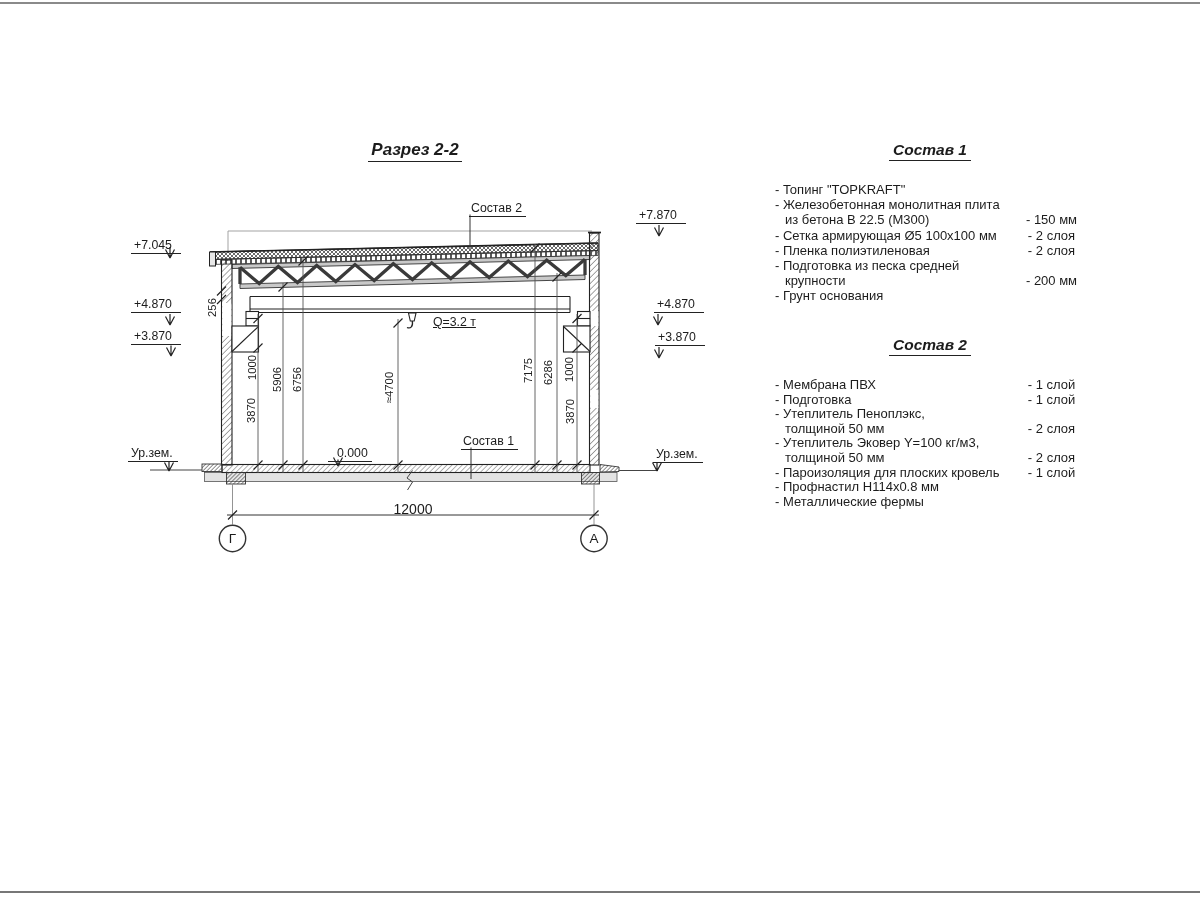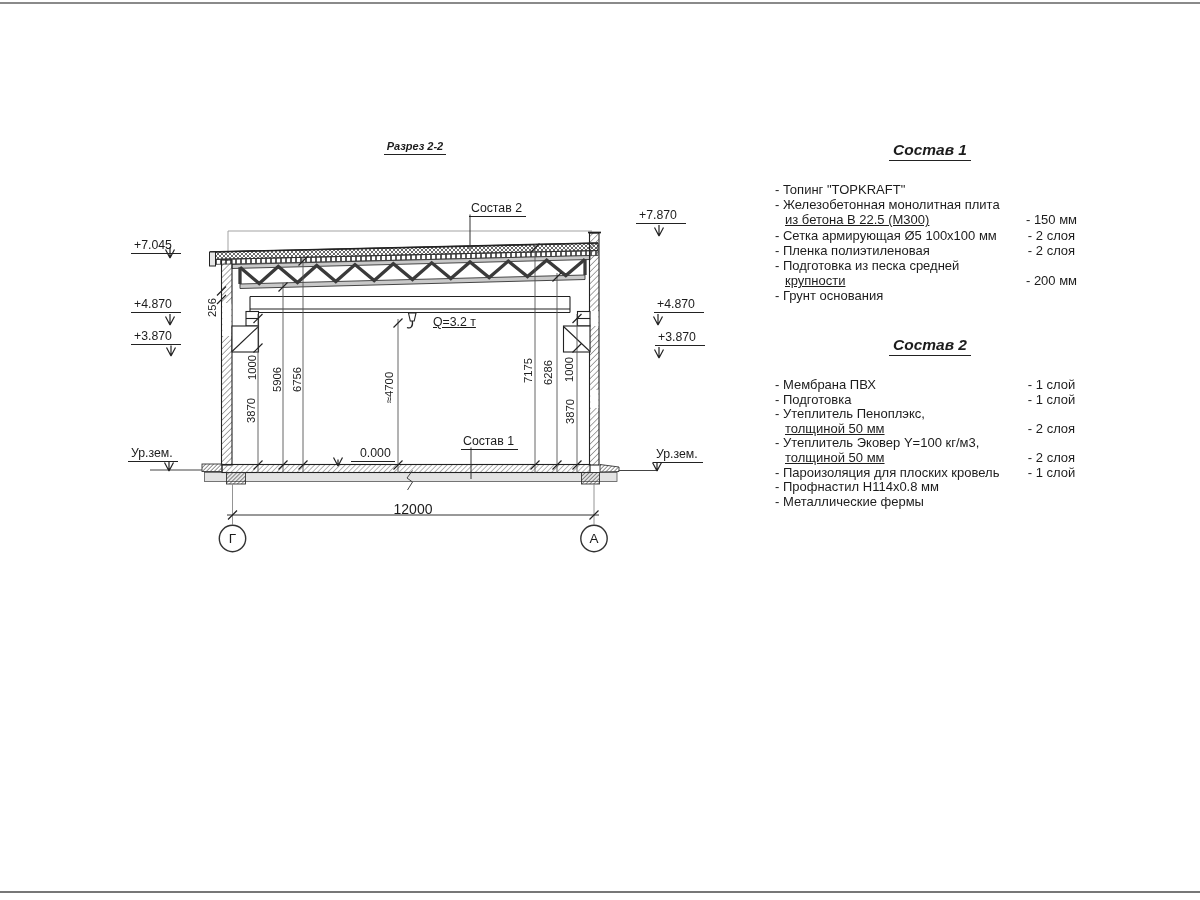--- a/index.html
+++ b/index.html
@@ -1,39 +1,39 @@
 <!DOCTYPE html>
 <html><head>
 <meta charset="utf-8">
 <style>
   html,body{margin:0;padding:0;background:#fff;}
   body{font-family:"Liberation Sans", sans-serif; color:#1c1c1c;}
   .sheet{position:relative;width:1200px;height:900px;background:#fff;overflow:hidden;}
   .edge{position:absolute;left:0;width:1200px;height:2px;background:#8a8a8a;}
   svg{position:absolute;left:0;top:0;}
   .title{position:absolute;left:340px;top:140px;width:150px;text-align:center;
-         font-size:11px;font-style:italic;font-weight:bold;white-space:nowrap;}
+         font-size:17px;font-style:italic;font-weight:bold;white-space:nowrap;}
   .title span{border-bottom:1.4px solid #222;padding:0 3px 2px;}
   .lbl{position:absolute;font-size:12.3px;white-space:nowrap;text-decoration:underline;}
   .elev{position:absolute;width:47px;font-size:12.3px;border-bottom:1.1px solid #222;
         padding:0 0 1px 3px;white-space:nowrap;}
   .callout{position:absolute;font-size:12.3px;border-bottom:1.1px solid #222;
            padding:0 4px 1px 2px;white-space:nowrap;}
   .vdim{position:absolute;width:44px;height:13px;line-height:13px;font-size:11.3px;
         text-align:center;transform:rotate(-90deg);white-space:nowrap;}
   .axisletter{position:absolute;width:27px;height:27px;line-height:27px;text-align:center;
               font-size:13.5px;}
   .spandim{position:absolute;width:60px;text-align:center;font-size:14px;}
   .panel-heading{position:absolute;left:775px;width:310px;text-align:center;
                  font-style:italic;font-weight:bold;font-size:15.5px;}
   .panel-heading span{border-bottom:1.3px solid #222;padding:0 4px 2px;}
   .clist{position:absolute;left:775px;width:310px;font-size:13px;}
   .li{display:flex;justify-content:space-between;height:15.2px;line-height:15.2px;white-space:nowrap;}
   .s2 .li{height:14.6px;line-height:14.6px;}
-  .lt.ind{padding-left:10px;text-decoration:underline;}
+  .lt.ind{padding-left:10px;}
   .lv{width:67px;text-align:center;flex:none;}
 </style>
 </head>
 <body>
 
 <div class="sheet">
   <div class="edge" style="top:2px;"></div>
   <div class="edge" style="top:891px;background:#777;"></div>
 
   <svg width="1200" height="900" viewBox="0 0 1200 900">
@@ -182,21 +182,21 @@
   <div class="elev" style="left:131px;top:329px;">+3.870</div>
   <div class="elev" style="left:128px;top:446px;">Ур.зем.</div>
 
   <div class="elev" style="left:636px;top:208px;">+7.870</div>
   <div class="elev" style="left:654px;top:297px;">+4.870</div>
   <div class="elev" style="left:655px;top:330px;">+3.870</div>
   <div class="elev" style="left:653px;top:447px;">Ур.зем.</div>
 
   <div class="callout" style="left:469px;top:201px;">Состав 2</div>
   <div class="callout" style="left:461px;top:434px;">Состав 1</div>
-  <div class="callout" style="left:351px;top:446px;padding-left:9px;text-align:right;">0.000</div>
+  <div class="callout" style="left:328px;top:446px;padding-left:9px;text-align:right;">0.000</div>
   <div class="lbl" style="left:433px;top:315px;">Q=3.2 т</div>
 
   <div class="vdim" style="left:190px;top:301px;">256</div>
   <div class="vdim" style="left:230px;top:361px;">1000</div>
   <div class="vdim" style="left:229px;top:404px;">3870</div>
   <div class="vdim" style="left:255px;top:373px;">5906</div>
   <div class="vdim" style="left:275px;top:373px;">6756</div>
   <div class="vdim" style="left:367px;top:381px;">≈4700</div>
   <div class="vdim" style="left:506px;top:364px;">7175</div>
   <div class="vdim" style="left:526px;top:366px;">6286</div>

